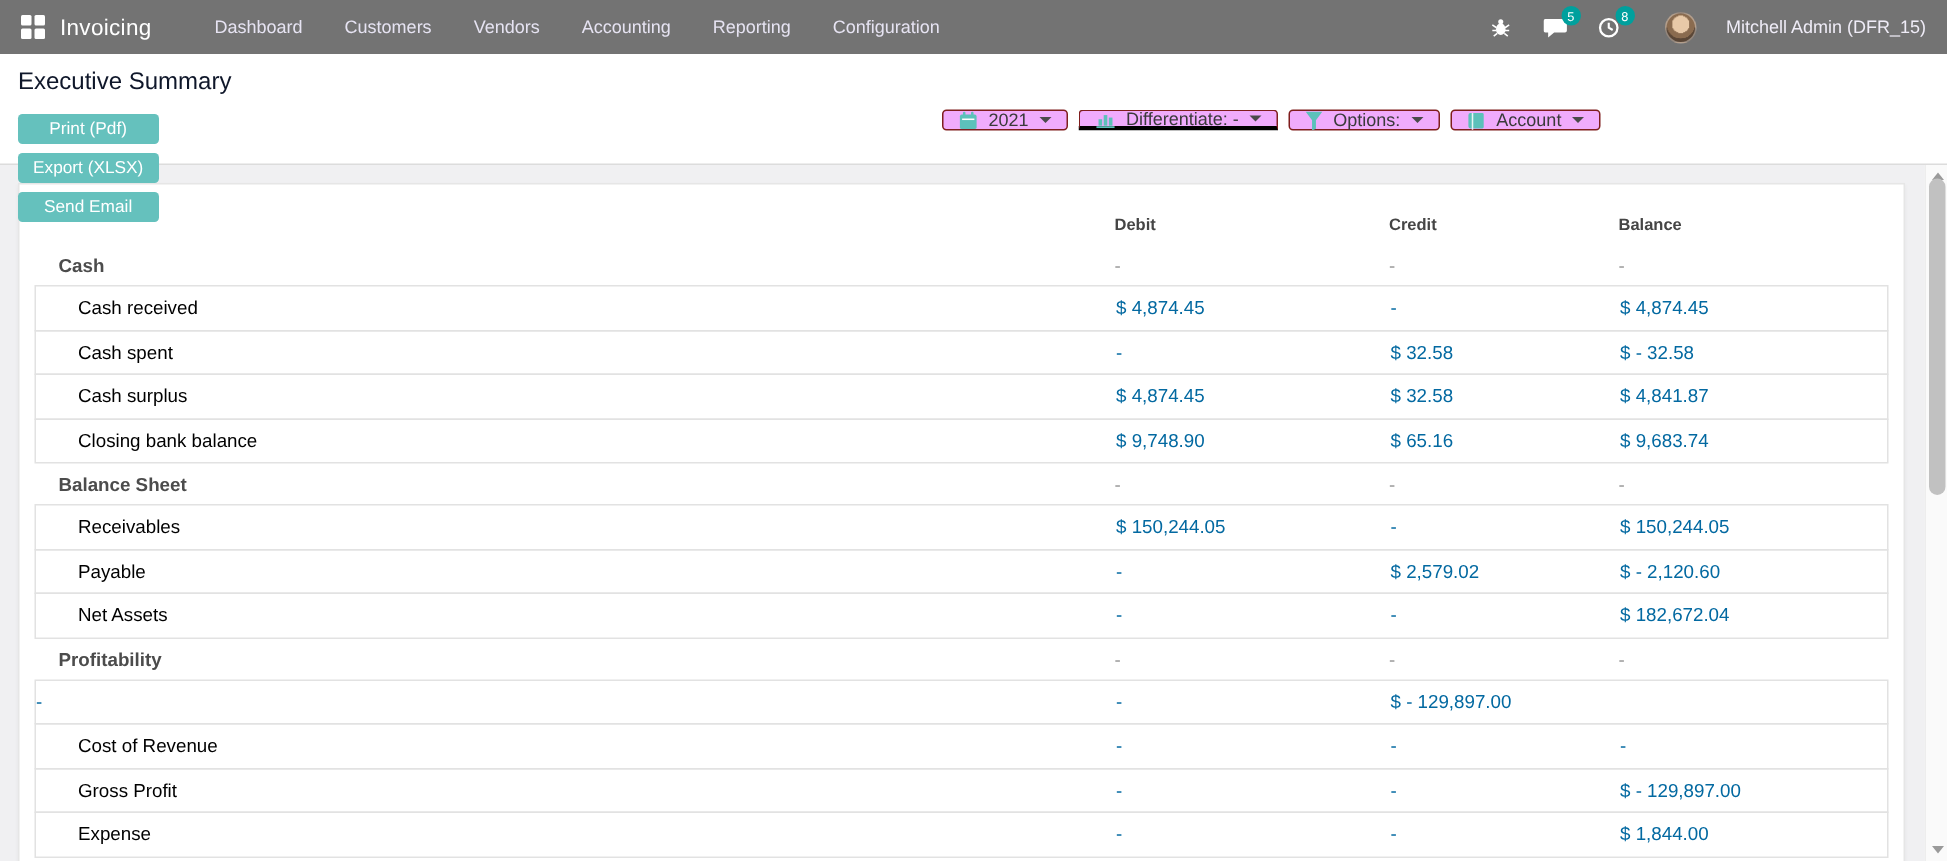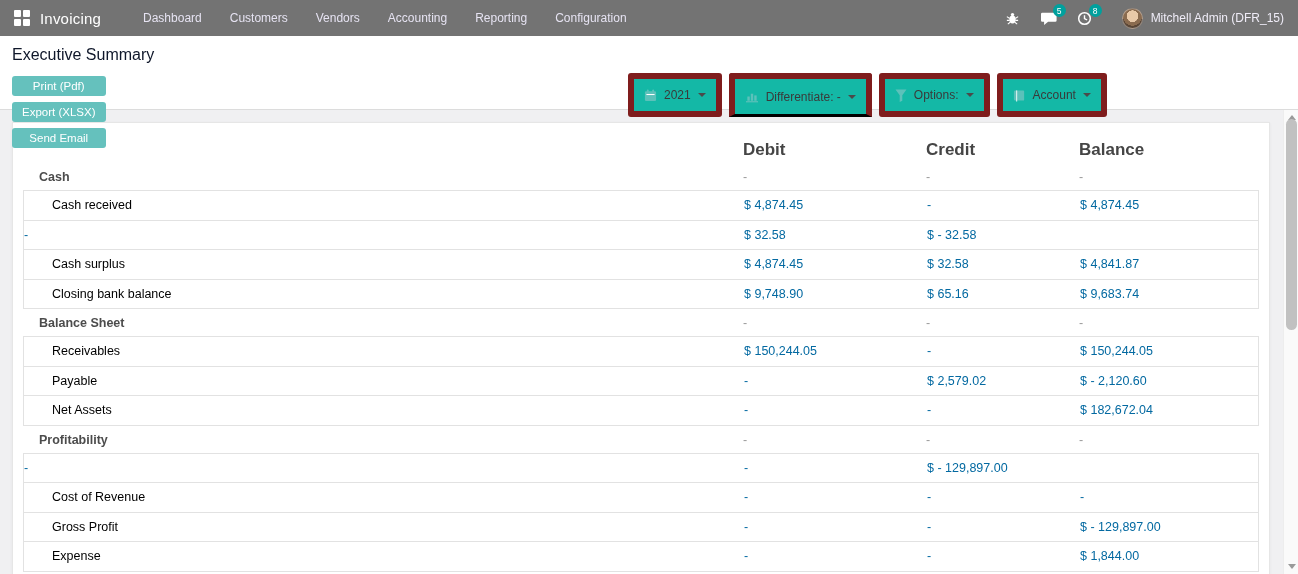--- a/index.html
+++ b/index.html
@@ -14,48 +14,48 @@
   .apps-icon span { background:#fff; border-radius:1px; }
   .app-name { font-size:15px; margin-left:10px; font-weight:400; letter-spacing:.2px; }
   .nav-menu { display:flex; margin-left:28px; }
   .nav-item { font-size:12px; color:#e6e3f2; padding:11px 14px; cursor:pointer; }
   .nav-right { margin-left:auto; display:flex; align-items:center; gap:14px; padding-right:14px; }
   .icon-btn { position:relative; width:22px; height:20px; display:flex;
     align-items:center; justify-content:center; cursor:pointer; }
   .badge { position:absolute; top:-4px; right:-6px; min-width:13px; height:13px;
     background:#00a09d; border-radius:8px; color:#fff; font-size:8.5px;
     display:flex; align-items:center; justify-content:center; padding:0 3px; }
-  .user-zone { display:flex; align-items:center; gap:8px; cursor:pointer; margin-left:12px; }
+  .user-zone { display:flex; align-items:center; gap:20px; cursor:pointer; margin-left:12px; }
   .avatar { width:21px; height:21px; border-radius:50%;
     background:radial-gradient(circle at 50% 38%, #e8c9a8 0 38%, #8a6b4f 39% 62%, #5a4636 63% 100%);
     border:1px solid rgba(255,255,255,.35); }
   .user-name { font-size:12px; color:#efecf7; }
 
   
   .control-panel { position:absolute; left:0; top:36px; width:1298px; height:74px;
     background:#fff; border-bottom:1px solid #dcdcdc; z-index:20; }
   .page-title { position:absolute; left:12px; top:10px; font-size:16px; color:#0f172a; }
   .action-buttons { position:absolute; left:12px; top:40px; display:flex; gap:6px;flex-direction:column; }
   .btn-teal { background:#65c1bd; color:#fff; border:none; border-radius:3px;
     font-size:11.5px; padding:4px 10px; cursor:pointer; font-family:inherit; }
   .filters { position:absolute; left:628px; top:37px; display:flex; gap:7px; }
-  .filter-btn { height:44px; background:#14b8a6; border:6px solid #7f1d1d; border-radius:3px;
+  .filter-btn { height:14px; background:#f0abfc; border:1px solid #7f1d1d; border-radius:3px;
     display:flex; align-items:center; gap:7px; padding:0 10px; font-size:12px;
     color:#3a3a3a; cursor:pointer; }
   .filter-btn.active { border-bottom:3px solid #000; border-radius:3px 3px 0 0;align-items:center; }
   .caret { width:0; height:0; border-left:4px solid transparent;
     border-right:4px solid transparent; border-top:4px solid #4a4a4a; }
 
   
   .sheet { position:absolute; left:12px; top:122px; width:1258px; height:470px;
     background:#fff; border:1px solid #e6e6e6; box-shadow:0 1px 3px rgba(0,0,0,.05); z-index:10; }
   .rtable { position:absolute; left:10px; top:14px; width:1236px; }
   .thead, .trow { display:grid; grid-template-columns:720px 183px 153px 1fr; align-items:center; }
   .thead { height:26px; }
-  .thead .cell { font-size:17px; font-weight:bold; color:#454545; }
+  .thead .cell { font-size:11px; font-weight:bold; color:#454545; }
   .thead .cell.label { padding-left:16px; }
   .trow.section { height:28px; }
   .trow.section .label { font-size:12.5px; font-weight:bold; color:#4c4c4c; padding-left:16px; }
   .trow.section .val { font-size:12.5px; color:#9a9a9a; }
   .trow.line { height:30.5px; border:1px solid #e2e2e2; margin-top:-1px; }
   .trow.line .label { font-size:12.5px; color:#000000; padding-left:28px; }
   .trow.line .val { font-size:12.5px; color:#0369a1; }
 
   
   .scrollbar { position:absolute; right:0; top:110px; width:15px; height:464px;
@@ -180,20 +180,21 @@
     <div class="cell val">-</div>
     <div class="cell val">-</div>
   </div>
         <div class="trow line">
     <div class="cell label">Cash received</div>
     <div class="cell val">$ 4,874.45</div>
     <div class="cell val">-</div>
     <div class="cell val">$ 4,874.45</div>
   </div>
         <div class="trow line">
+    <div class="cell label">Cash spent</div>
     <div class="cell val">-</div>
     <div class="cell val">$ 32.58</div>
     <div class="cell val">$ - 32.58</div>
   </div>
         <div class="trow line">
     <div class="cell label">Cash surplus</div>
     <div class="cell val">$ 4,874.45</div>
     <div class="cell val">$ 32.58</div>
     <div class="cell val">$ 4,841.87</div>
   </div>

